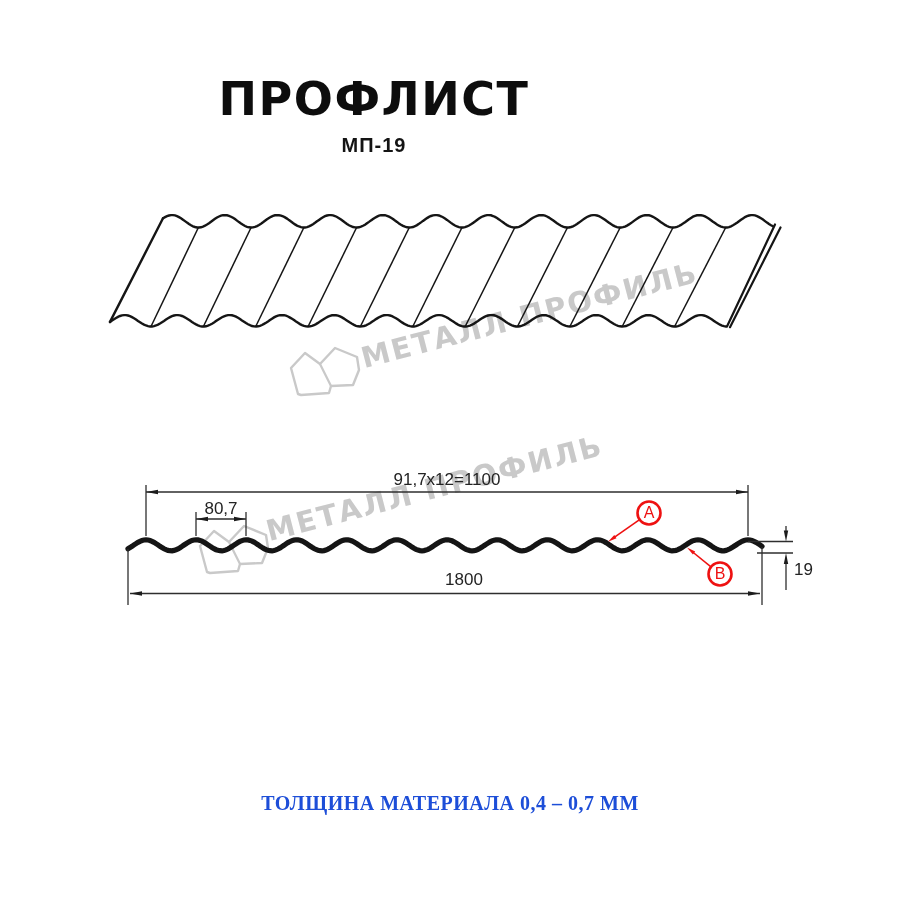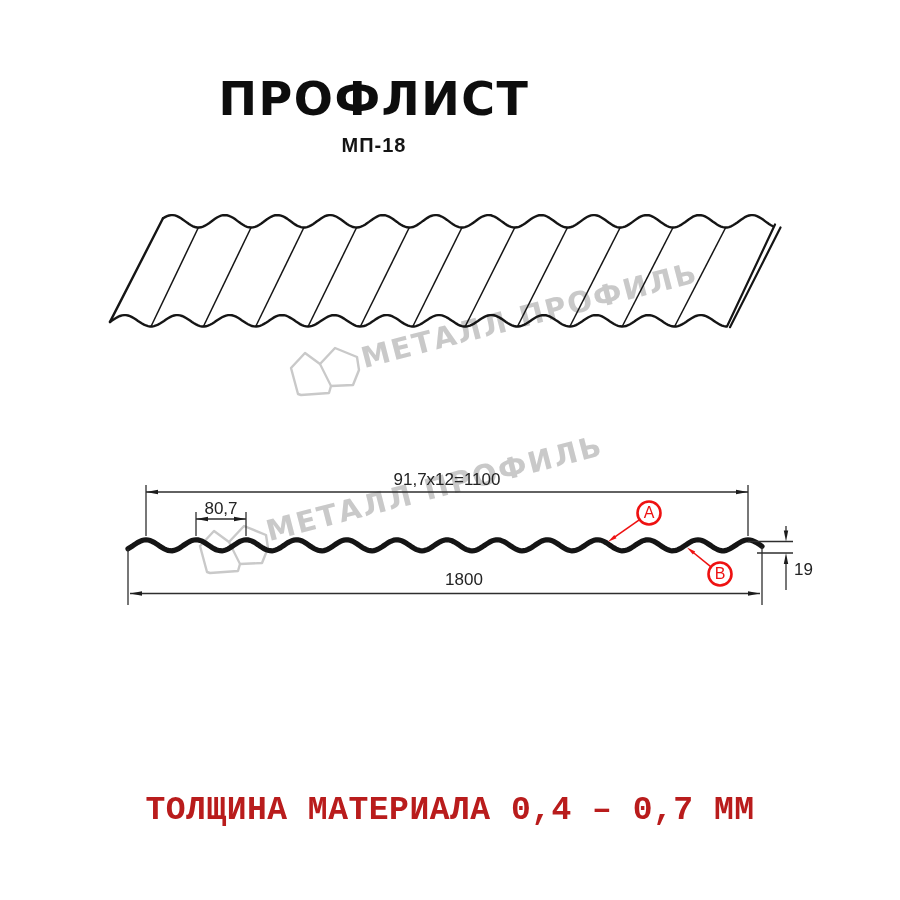--- a/index.html
+++ b/index.html
@@ -7,40 +7,40 @@
         font-family:"Liberation Sans","DejaVu Sans",sans-serif;}
   .layer{position:absolute;left:0;top:0;width:900px;height:900px;}
   #wm-layer{z-index:1;}
   #geo-layer{z-index:2;pointer-events:none;}
   #txt-layer{z-index:3;}
   header{position:absolute;left:0;top:72px;width:748px;text-align:center;z-index:3;}
   .title{font-size:46px;font-weight:800;letter-spacing:1.5px;color:#0d0d0d;
          font-family:"DejaVu Sans","Liberation Sans",sans-serif;}
   .subtitle{margin-top:8px;font-size:20px;font-weight:600;letter-spacing:1px;color:#141414;}
   footer{position:absolute;left:0;top:792px;width:900px;text-align:center;z-index:3;}
-  .thickness{font-size:33px;font-weight:600;letter-spacing:0.5px;color:#b91c1c;
-             font-family:Liberation Mono, monospace;}
+  .thickness{font-size:20px;font-weight:600;letter-spacing:0.5px;color:#1d4ed8;
+             font-family:Liberation Serif, serif;}
   .wm-text{position:absolute;font-weight:700;font-size:29px;letter-spacing:2px;
            white-space:nowrap;transform-origin:0 100%;transform:rotate(-14.5deg);
            font-family:"DejaVu Sans","Liberation Sans",sans-serif;}
   #wm1{left:366px;top:341px;}
   #wm2{left:271px;top:514px;}
   .dim-label{position:absolute;font-size:17px;color:#232323;white-space:nowrap;}
   .ctr{transform:translateX(-50%);}
   .side-letter{position:absolute;font-size:16px;font-weight:400;
                transform:translate(-50%,-52%);}
 </style>
 </head>
 <body>
 
 <div class="page">
 
   <header>
     <div class="title">ПРОФЛИСТ</div>
-    <div class="subtitle">МП-18</div>
+    <div class="subtitle">МП-19</div>
   </header>
 
   <svg id="wm-layer" class="layer" viewBox="0 0 900 900" xmlns="http://www.w3.org/2000/svg">
       <polygon points="298,394 291,368 305,353 320,364 335,348 357,357 359,370 353,385 331,386 329,393 301,395" fill="none" stroke="#c9c9c9" stroke-width="2.4" stroke-linejoin="round"></polygon>
       <line x1="320" y1="364" x2="331" y2="386" stroke="#c9c9c9" stroke-width="2.2"></line>
       <polygon points="207,572 200,546 214,531 229,542 244,526 266,535 268,548 262,563 240,564 238,571 210,573" fill="none" stroke="#c9c9c9" stroke-width="2.4" stroke-linejoin="round"></polygon>
       <line x1="229" y1="542" x2="240" y2="564" stroke="#c9c9c9" stroke-width="2.2"></line>
     </svg>
   <span id="wm1" class="wm-text" style="color: rgb(201, 201, 201);">МЕТАЛЛ ПРОФИЛЬ</span>
   <span id="wm2" class="wm-text" style="color: rgb(201, 201, 201);">МЕТАЛЛ ПРОФИЛЬ</span>

